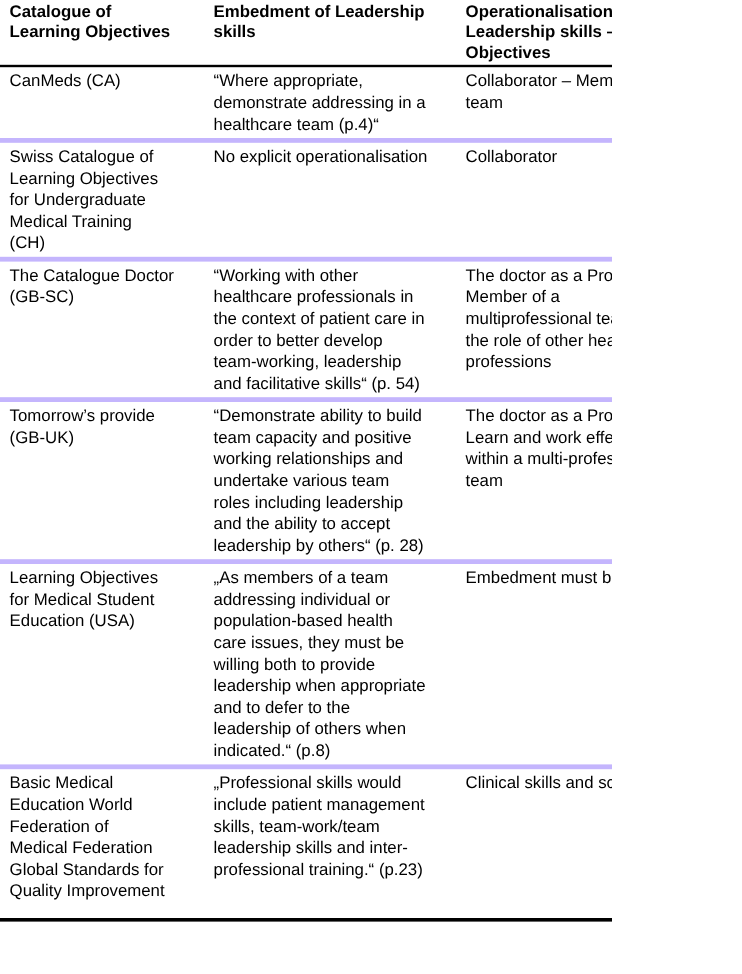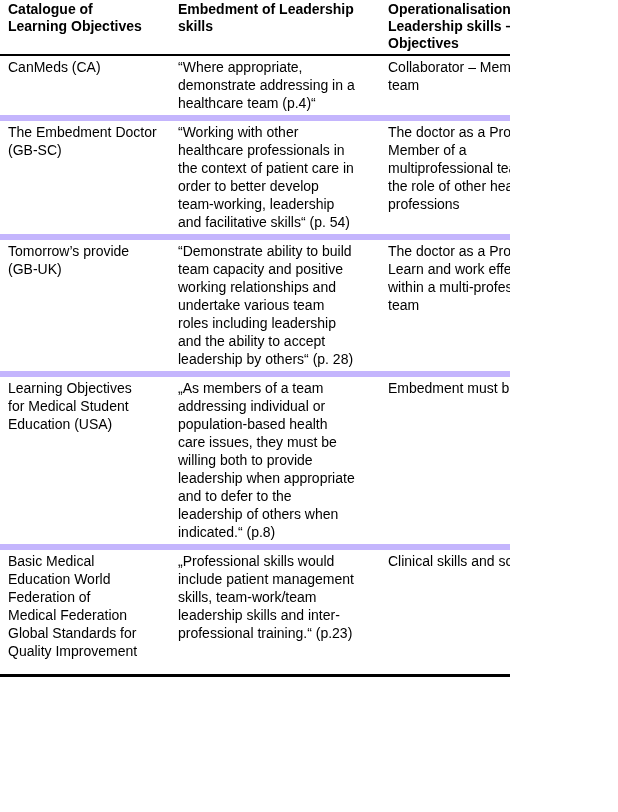--- a/index.html
+++ b/index.html
@@ -32,21 +32,21 @@
     overflow: hidden;
   }
   table.objectives-table th {
     font-weight: bold;
     line-height: 17px;
     border-bottom: 2px solid #000000;
     padding-top: 1px;
     padding-bottom: 2px;
   }
   table.objectives-table td {
-    border-bottom: 6px solid #c4b5fd;
+    border-bottom: 4px solid #c4b5fd;
   }
   table.objectives-table tr.last-row td {
     border-bottom: 3px solid #000000;
     padding-bottom: 14px;
   }
 </style>
 </head>
 <body>
 
 <div class="page">
@@ -70,21 +70,30 @@
     <tbody>
       <tr>
         <td>CanMeds (CA)</td>
         <td>“Where appropriate,
 demonstrate addressing in a
 healthcare team (p.4)“</td>
         <td>Collaborator – Member of a
 team</td>
       </tr>
       <tr>
-        <td>The Embedment Doctor
+        <td>Swiss Catalogue of
+Learning Objectives
+for Undergraduate
+Medical Training
+(CH)</td>
+        <td>No explicit operationalisation</td>
+        <td>Collaborator</td>
+      </tr>
+      <tr>
+        <td>The Catalogue Doctor
 (GB-SC)</td>
         <td>“Working with other
 healthcare professionals in
 the context of patient care in
 order to better develop
 team-working, leadership
 and facilitative skills“ (p. 54)</td>
         <td>The doctor as a Professional
 Member of a
 multiprofessional team and

